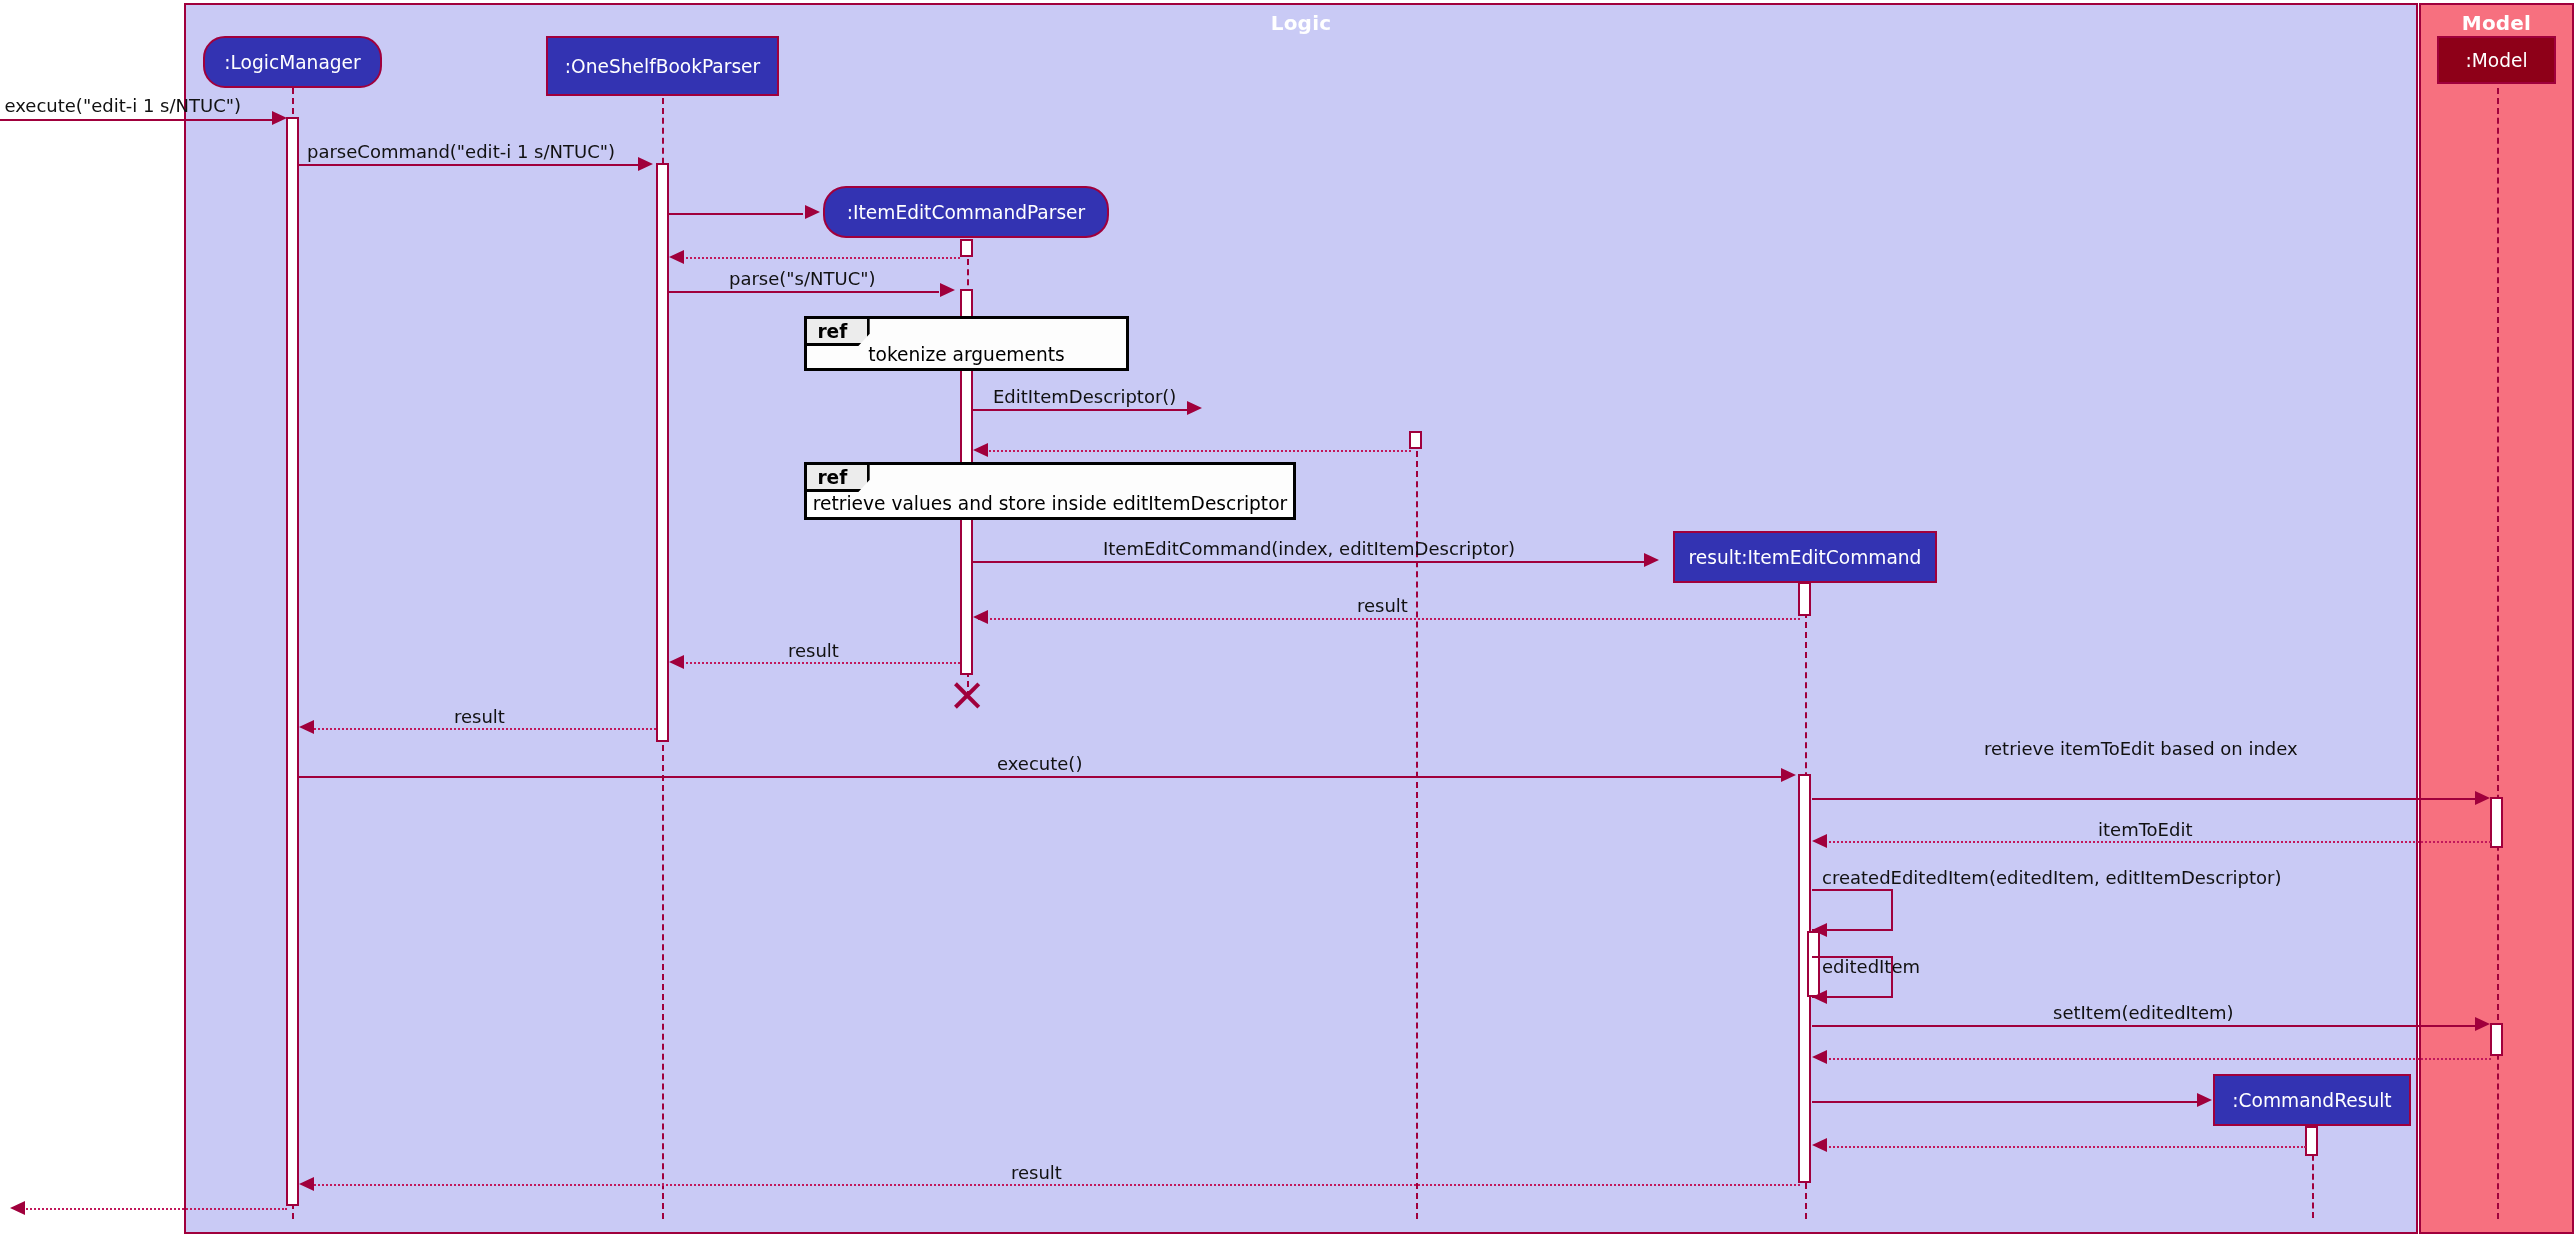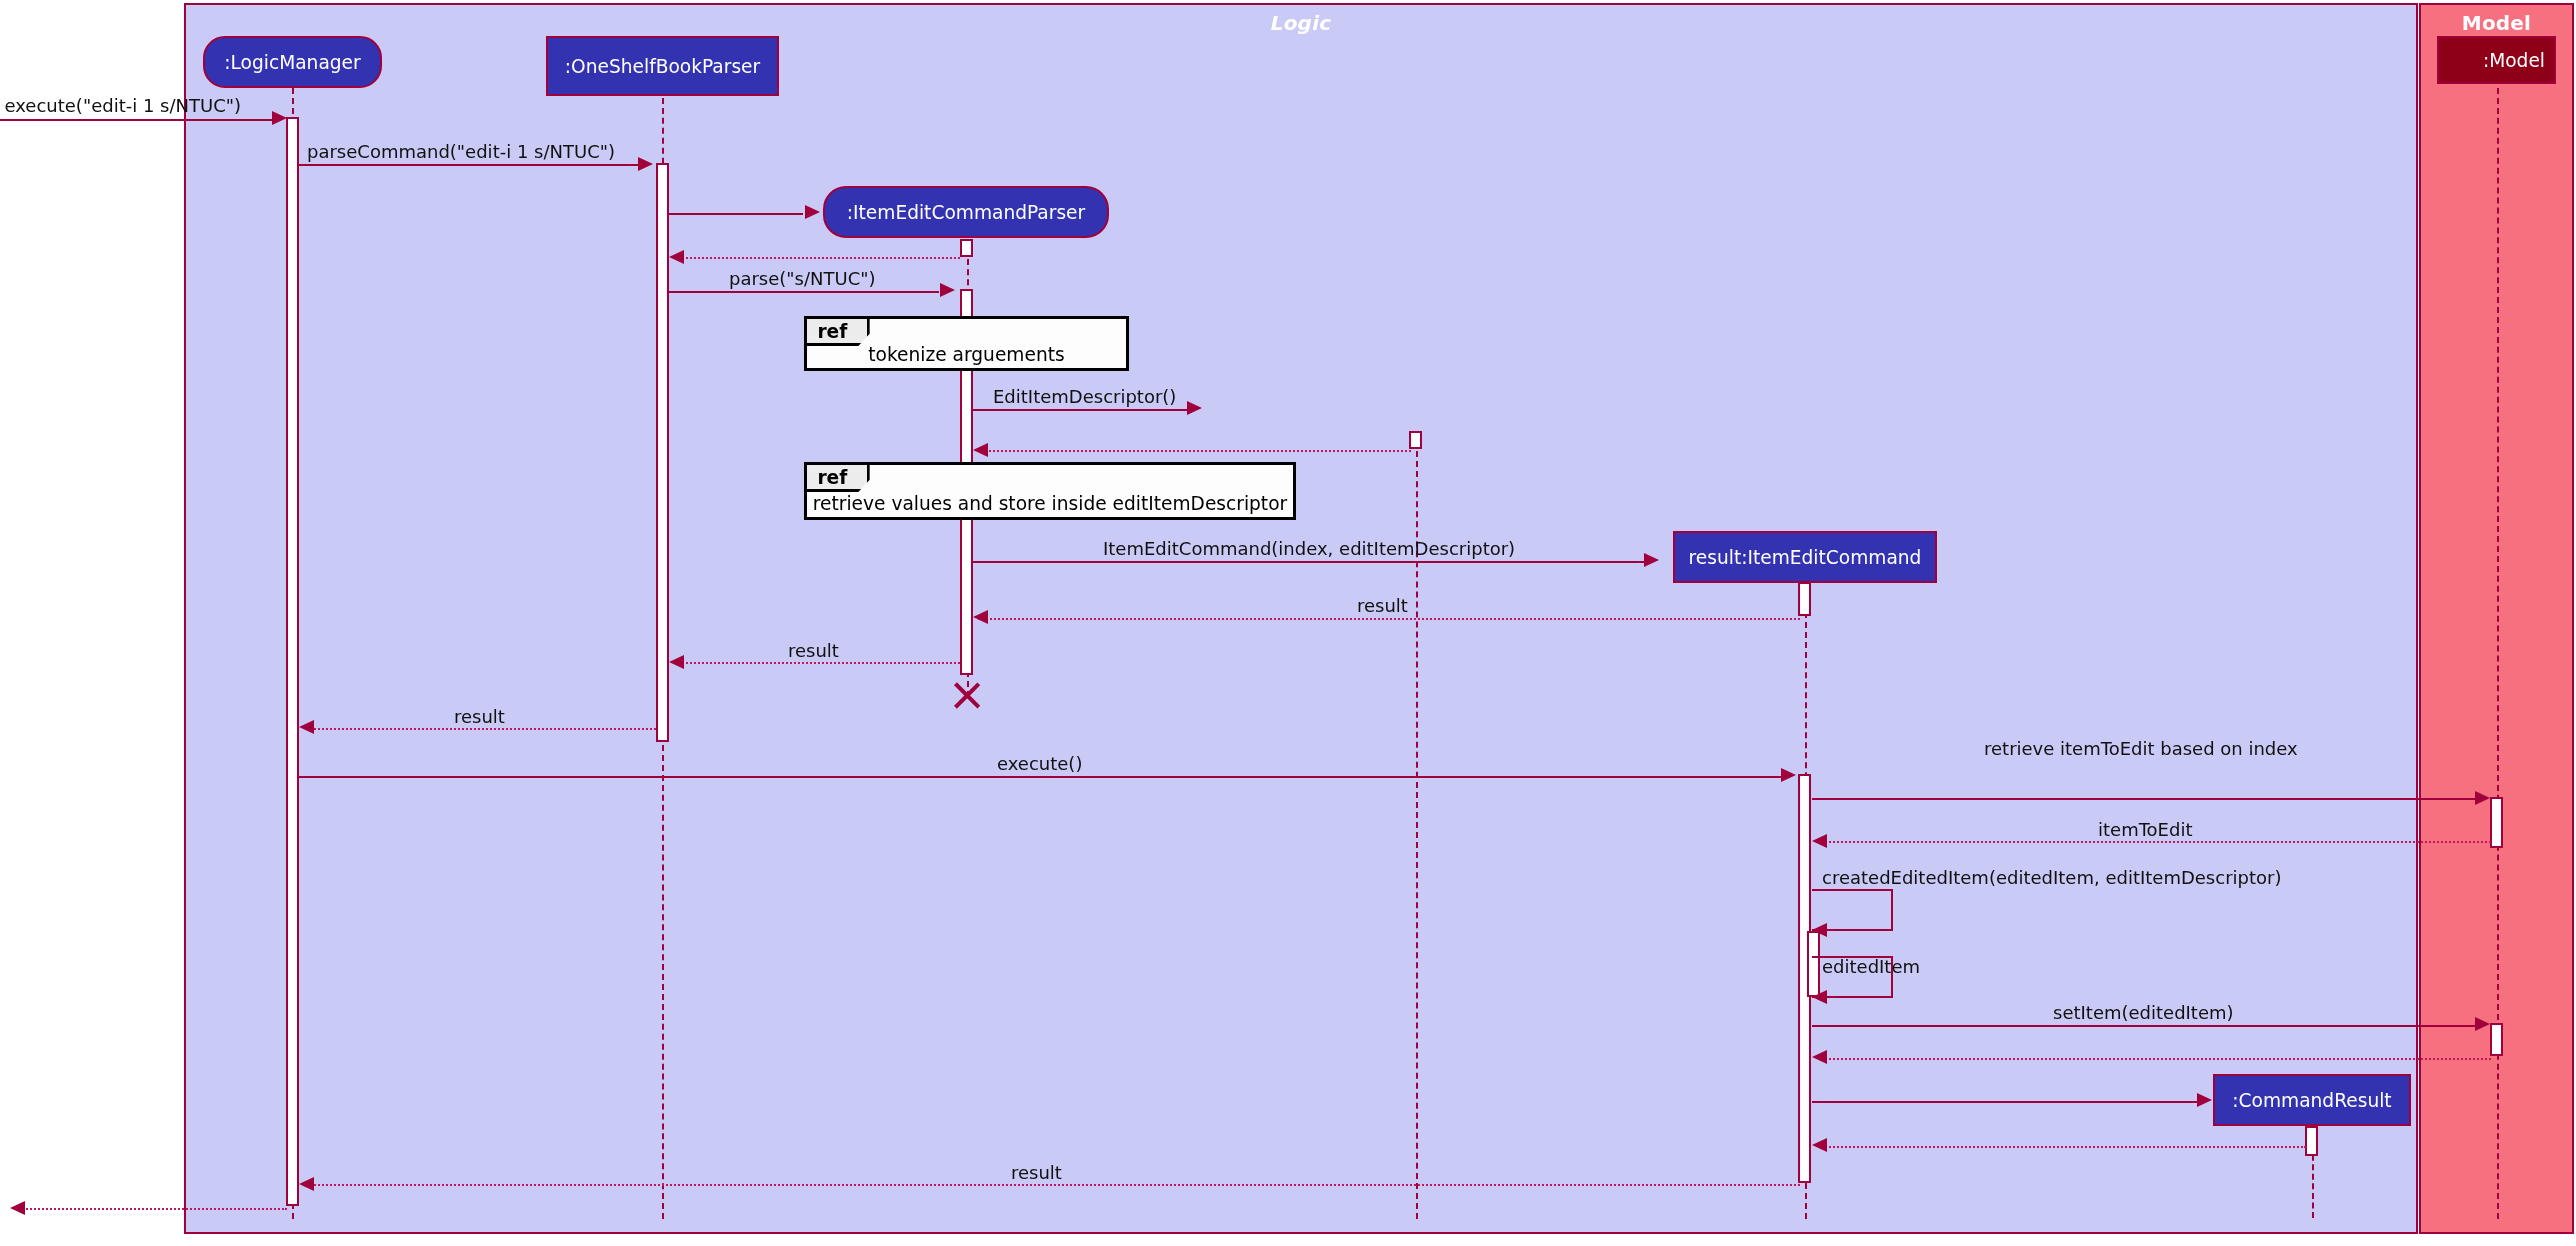--- a/index.html
+++ b/index.html
@@ -1,21 +1,21 @@
 <!DOCTYPE html>
 <html style="font-size:12px"><head>
 <meta charset="utf-8">
 <style>
   html,body{margin:0;padding:0;background:#ffffff;}
   body{font-family:"DejaVu Sans","Liberation Sans",sans-serif;}
   #stage{position:relative;width:2576px;height:1247px;overflow:hidden;background:#fff;}
 
   
   .group{position:absolute;box-sizing:border-box;}
-  .group-logic{left:184px;top:3px;width:2234px;height:1231px;background:#c9caf5;border:2.2px solid #a0003c;font-style:italic;}
+  .group-logic{left:184px;top:3px;width:2234px;height:1231px;background:#c9caf5;border:2.2px solid #a0003c;}
   .group-model{left:2419px;top:3px;width:155px;height:1231px;background:#f7707f;border:2.2px solid #a0003c;}
   .group-title{position:absolute;top:6px;width:100%;text-align:center;color:#ffffff;font-weight:bold;font-size:20px;letter-spacing:0.2px;}
 
   
   .lifeline{position:absolute;width:0;border-left:2.2px dashed #a0003c;}
 
   
   .participant{position:absolute;box-sizing:border-box;background:#3333b2;border:2.2px solid #a0003c;color:#ffffff;
                display:flex;align-items:center;justify-content:center;white-space:nowrap;
                font-size:18.6px;padding:0 9px;}
@@ -82,21 +82,21 @@
 
 
   <div class="participant" style="left:1673px;top:531px;width:264px;height:52px;">
     <span>result:ItemEditCommand</span>
   </div>
 
   <div class="participant" style="left:2213px;top:1074px;width:198px;height:52px;">
     <span>:CommandResult</span>
   </div>
 
-  <div class="participant model" style="left:2437px;top:36px;width:119px;height:48px;justify-content:flex-end;">
+  <div class="participant model" style="left:2437px;top:36px;width:119px;height:48px;">
     <span>:Model</span>
   </div>
 
   <div class="act" style="left:286px;top:117px;height:1089px;"></div>
   <div class="act" style="left:656px;top:163px;height:579px;"></div>
   <div class="act" style="left:960px;top:239px;height:18px;"></div>
   <div class="act" style="left:960px;top:289px;height:386px;"></div>
   <div class="act" style="left:1409px;top:431px;height:18px;"></div>
   <div class="act" style="left:1798px;top:582px;height:34px;"></div>
   <div class="act" style="left:1798px;top:774px;height:409px;"></div>

